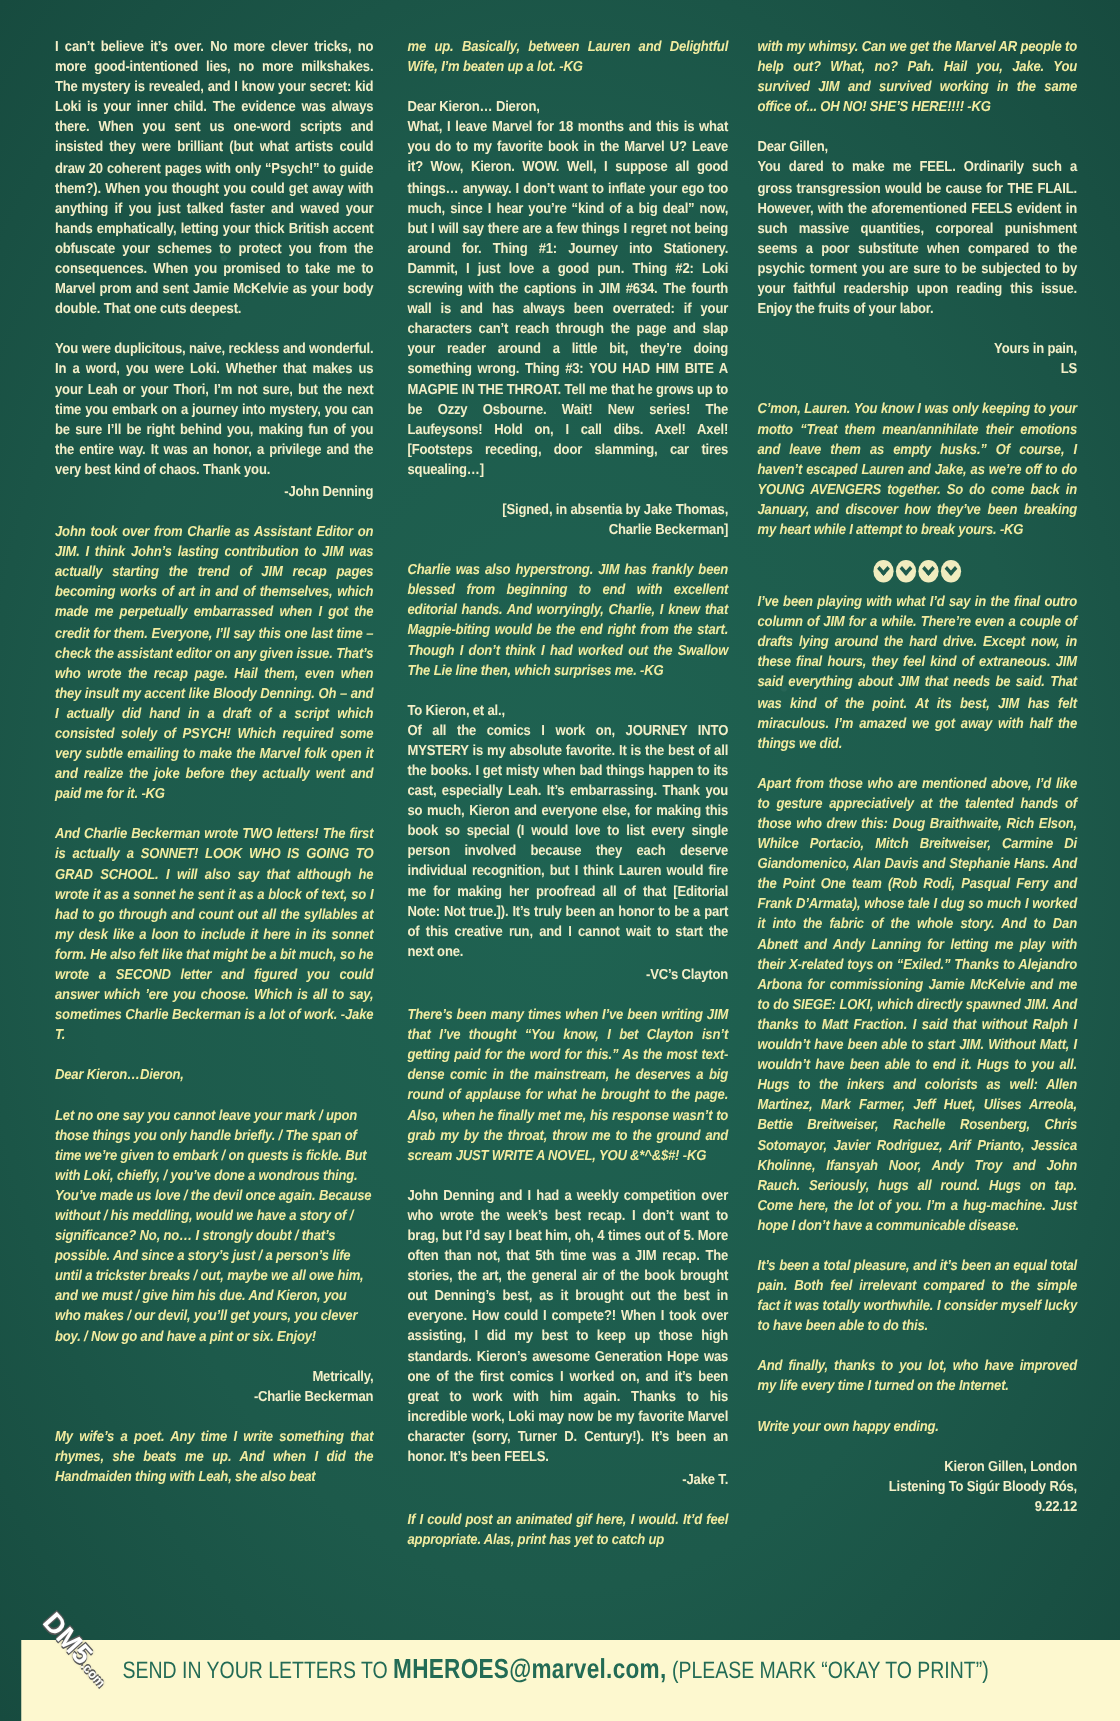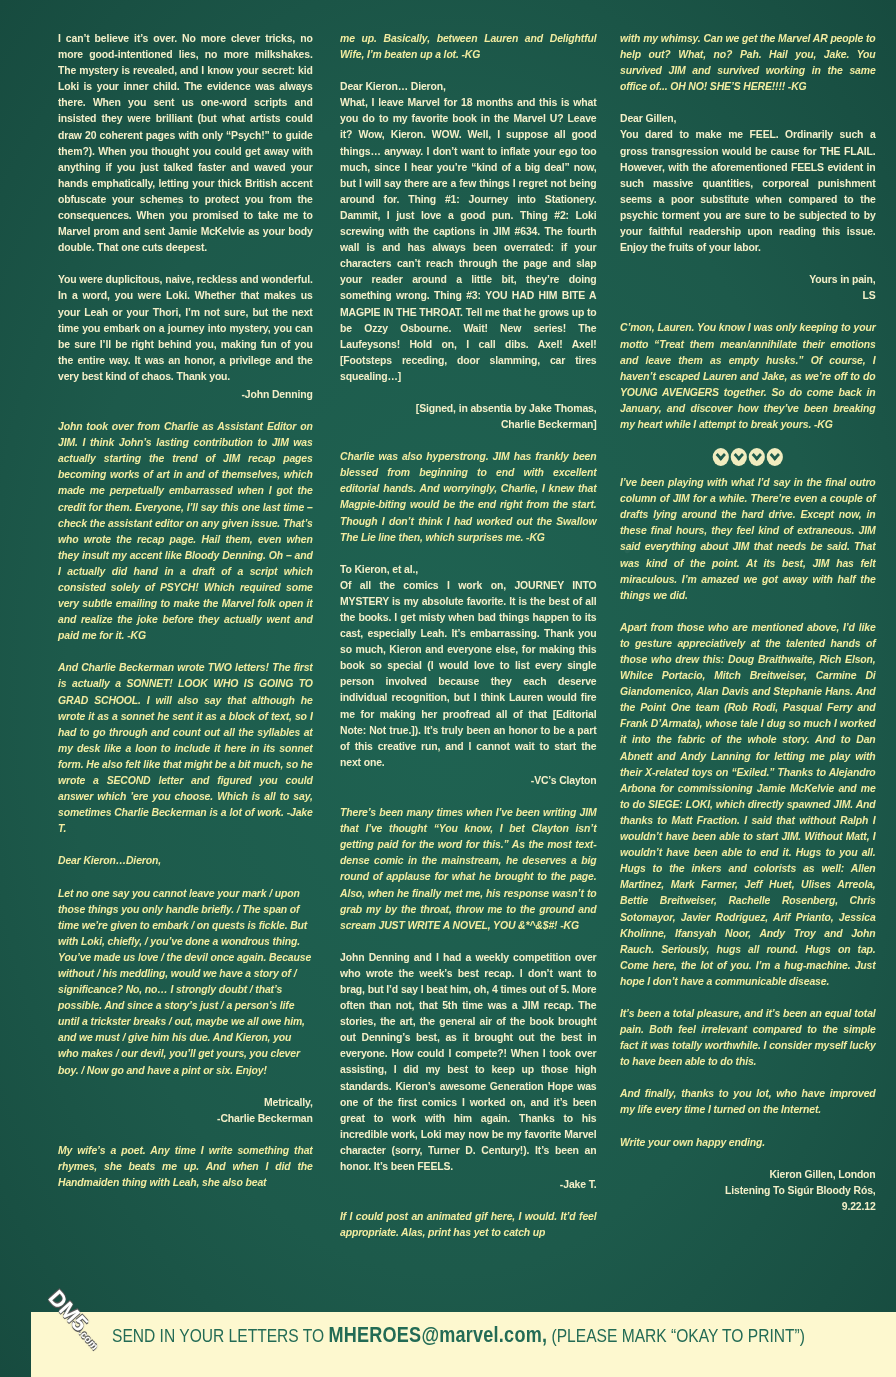--- a/index.html
+++ b/index.html
@@ -7,21 +7,21 @@
       width: 896px; height: 1377px; overflow: hidden;
       background: #1f5a4c;
       background-image:
         radial-gradient(circle at 20% 15%, rgba(255,255,255,0.05) 0 2px, transparent 3px),
         radial-gradient(circle at 70% 40%, rgba(255,255,255,0.04) 0 2px, transparent 3px),
         radial-gradient(ellipse at 50% 50%, #1f6352 0%, #1d5a4b 60%, #174b3f 100%);
       position: relative;
       font-family: "Liberation Sans", sans-serif;
     }
     .page {
-      position: absolute; left: 0; top: 0; width: 772px; height: 1377px; margin-left: 14px;
+      position: absolute; left: 0; top: 0; width: 772px; height: 1377px;
     }
     .col {
       position: absolute; top: 30px;
       color: #f4efc8;
       font-family: "Liberation Sans", sans-serif;
       font-size: 11.6px;
       line-height: 16.1px;
       font-weight: bold;
       letter-spacing: -0.15px;
       transform: scaleX(0.9);

